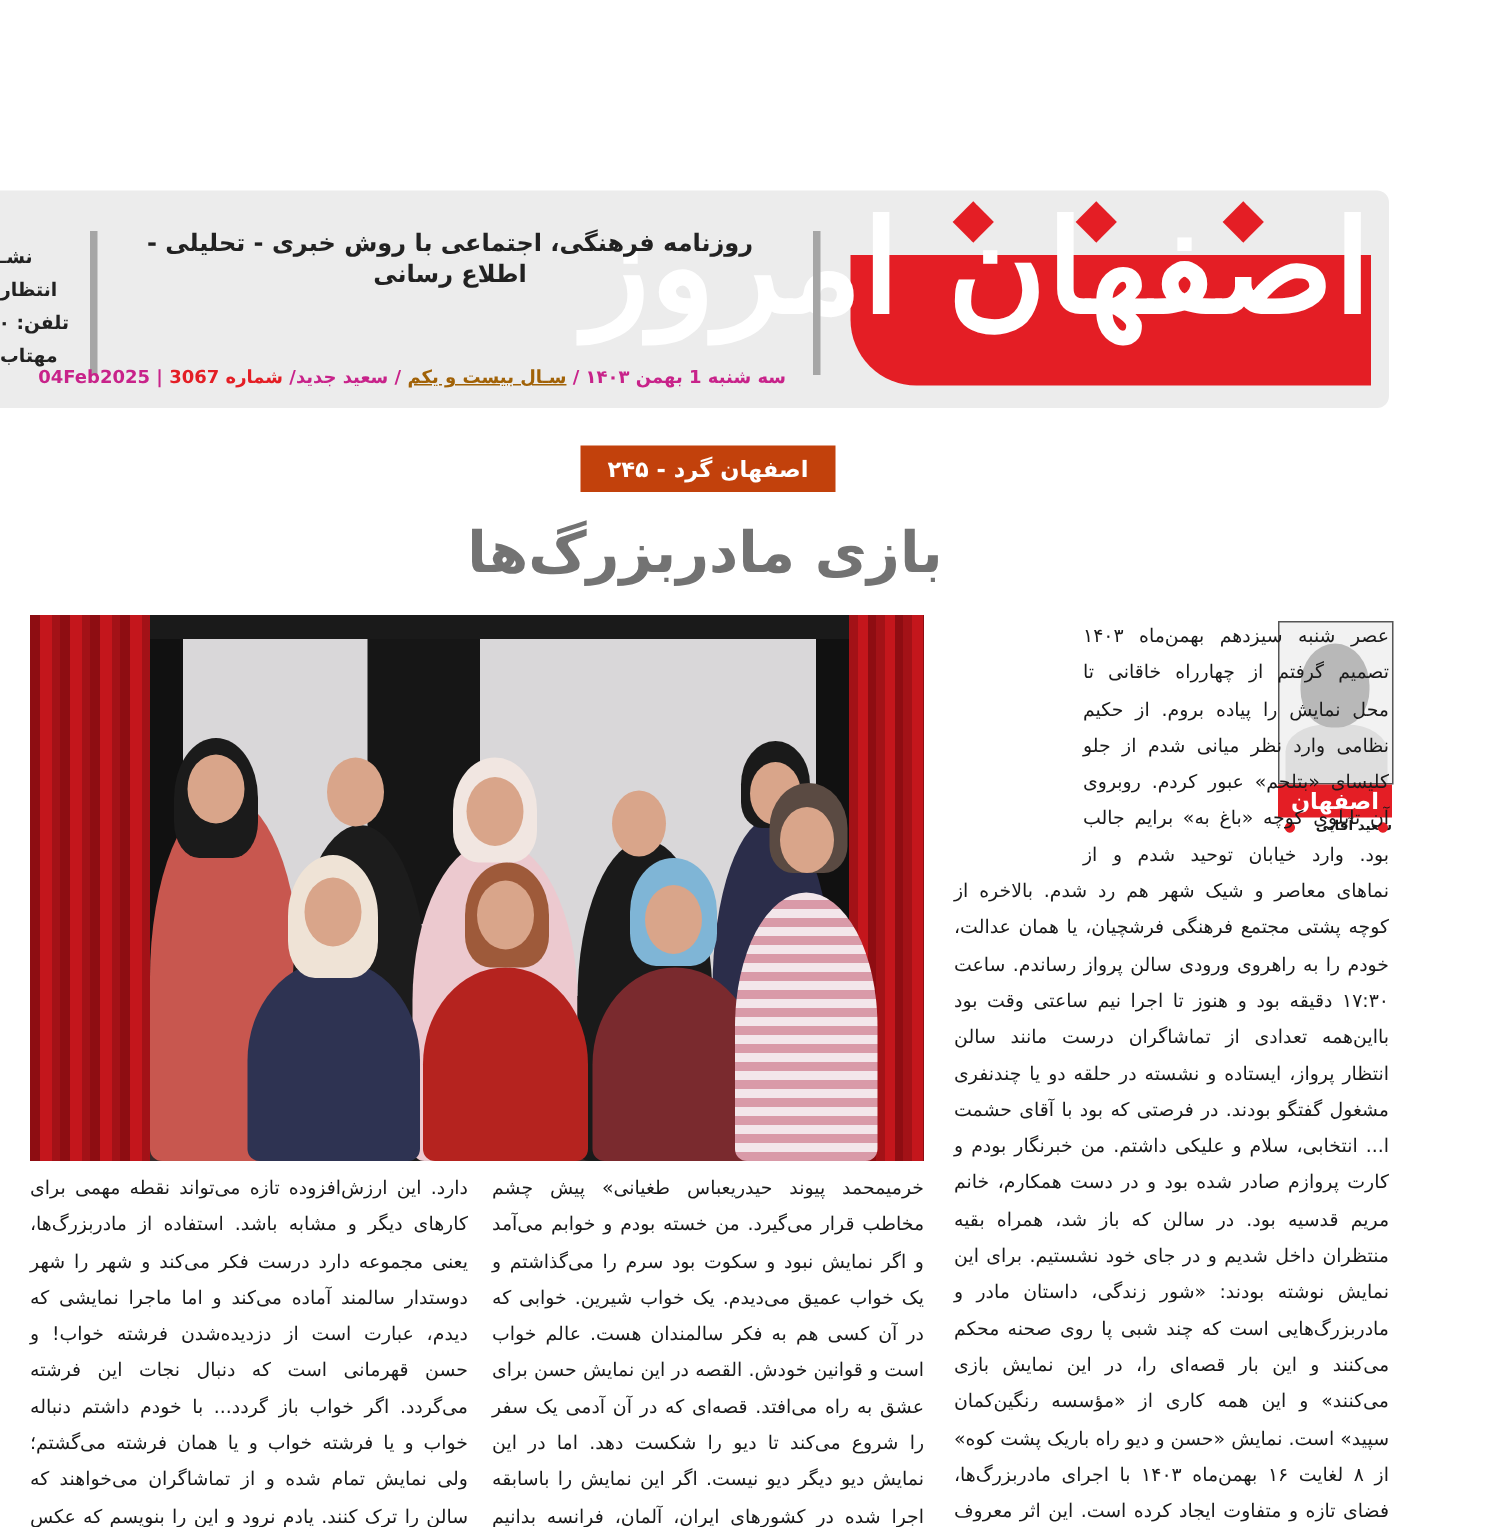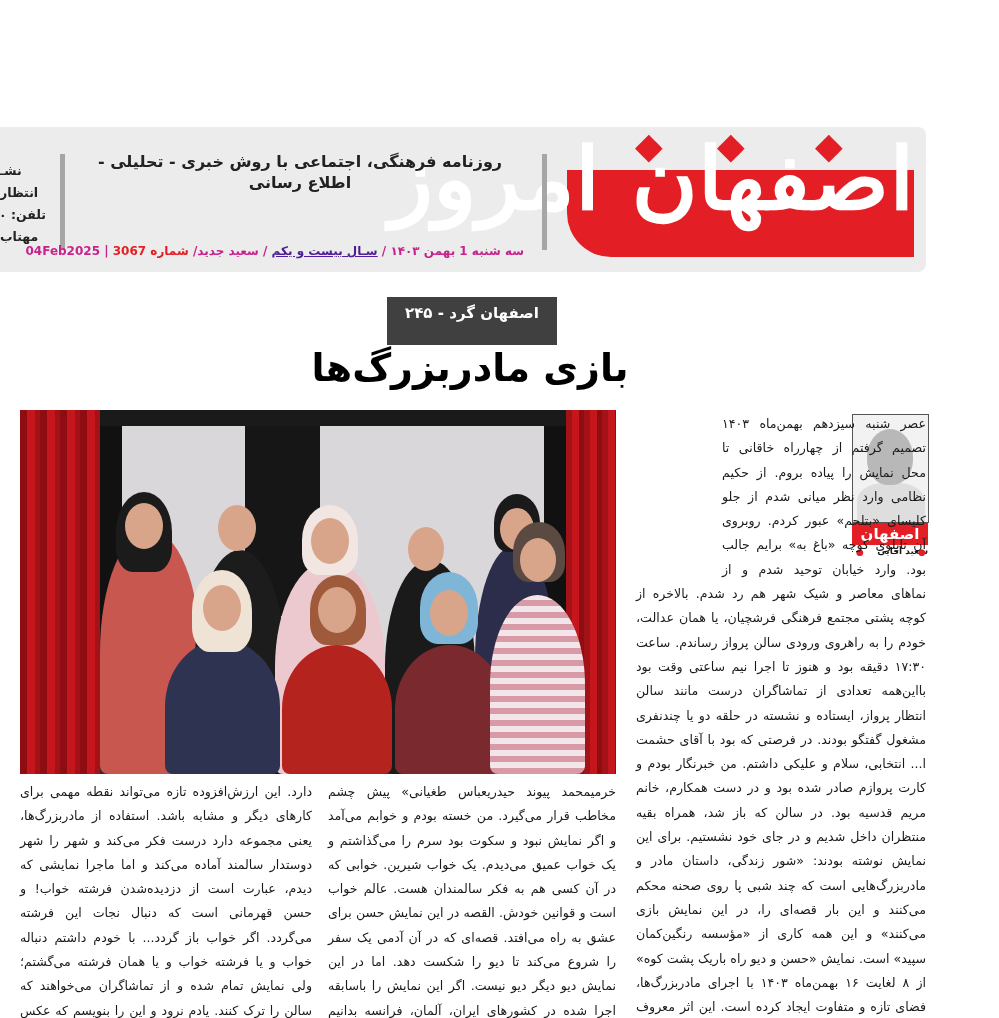--- a/index.html
+++ b/index.html
@@ -24,32 +24,32 @@
   .sep-bar { position:absolute; width:5px; background:#a6a6a6; }
   .info {
     position:absolute; left:80px; top:152px; width:440px; direction:rtl; text-align:center;
     font-size:16px; font-weight:bold; line-height:20.5px; color:#222;
   }
   .dateline {
     position:absolute; left:84px; top:244px; width:440px; direction:rtl; text-align:right;
     font-size:12px; font-weight:bold; color:#c8238a; white-space:nowrap;
   }
   .dateline .red { color:#e41e25; }
-  .dateline .redu { color:#4c1d95; text-decoration:underline; }
+  .dateline .redu { color:#a16207; text-decoration:underline; }
   .left-edge {
     position:absolute; left:0; top:160px; width:46px; direction:rtl; text-align:left;
     font-size:12.5px; font-weight:bold; line-height:22px; color:#222; overflow:hidden; white-space:nowrap;
   }
   .rubric {
-    position:absolute; left:387px; top:297px; width:170px; height:48px; background:#404040;
+    position:absolute; left:387px; top:297px; width:170px; height:31px; background:#c2410c;
     color:#fff; font-weight:bold; font-size:15px; line-height:32px; text-align:center; direction:rtl;
   }
   .headline {
     position:absolute; left:300px; top:348px; width:340px; text-align:center; direction:rtl;
-    font-size:38px; font-weight:bold; color:#000000; line-height:1.1;
+    font-size:38px; font-weight:bold; color:#737373; line-height:1.1;
   }
   .photo {
     position:absolute; left:20px; top:410px; width:596px; height:364px; overflow:hidden;
     background:#d9d7d9;
   }
   .photo .curtain-l { position:absolute; left:0; top:0; width:80px; height:100%;
     background:repeating-linear-gradient(90deg,#8e0d12 0 7px,#c4161c 7px 15px,#a31217 15px 20px); }
   .photo .curtain-r { position:absolute; right:0; top:0; width:50px; height:100%;
     background:repeating-linear-gradient(90deg,#a31217 0 6px,#c4161c 6px 13px,#8e0d12 13px 18px); }
   .photo .top-bar { position:absolute; left:0; top:0; width:100%; height:16px; background:#1a1a1a; }

